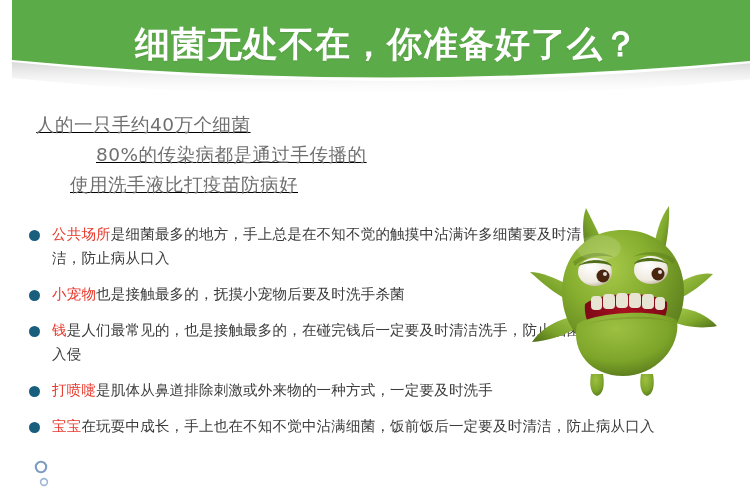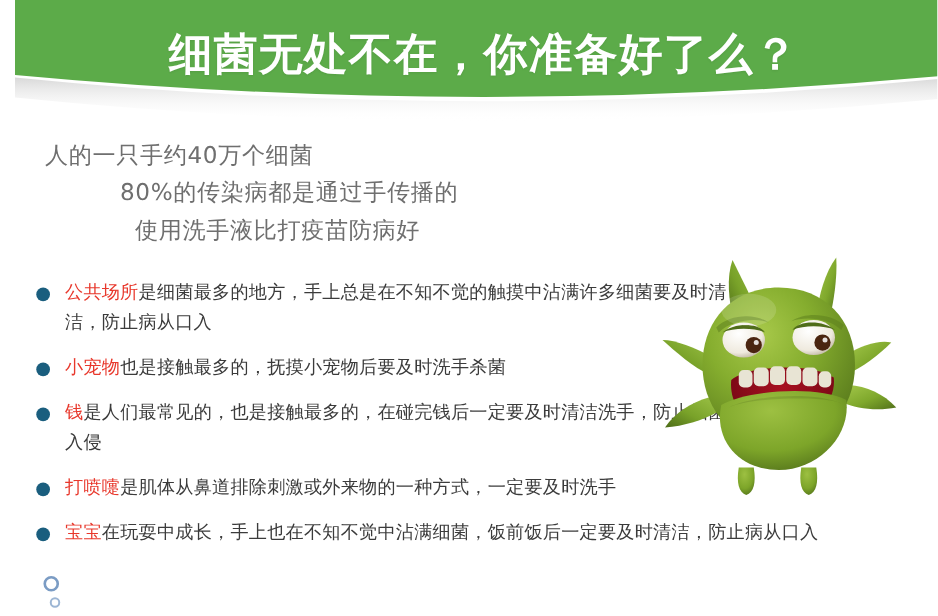--- a/index.html
+++ b/index.html
@@ -46,31 +46,32 @@
     white-space: nowrap;
     text-shadow: 0 1px 2px rgba(0,0,0,0.08);
   }
 
   
   .subtitles {
     position: absolute;
     left: 0;
     top: 110px;
     width: 560px;
+    text-decoration: underline;
   }
   .sub-line {
     color: #6f6f6f;
     font-size: 18.5px;
     line-height: 30px;
     white-space: nowrap;
     letter-spacing: 0.5px;
   }
   .sub-0 { padding-left: 36px; }
   .sub-1 { padding-left: 96px; }
-  .sub-2 { padding-left: 108px; }
+  .sub-2 { padding-left: 70px; }
 
   
   .bullets {
     position: absolute;
     left: 0;
     top: 222px;
     width: 740px;
   }
   .bullet-row {
     position: relative;

